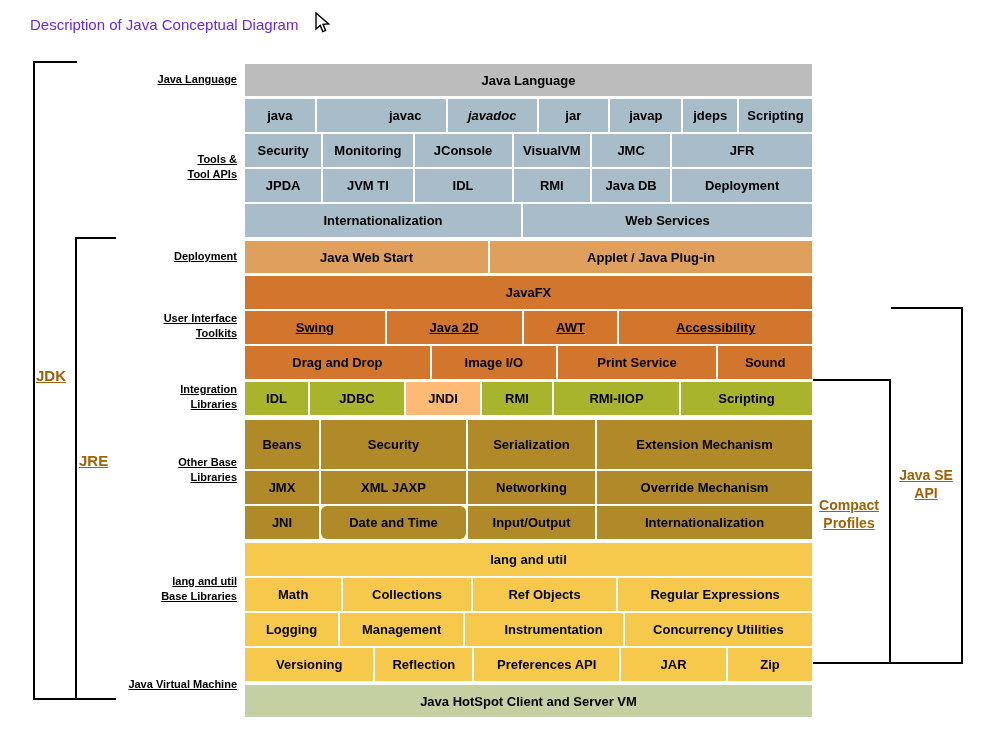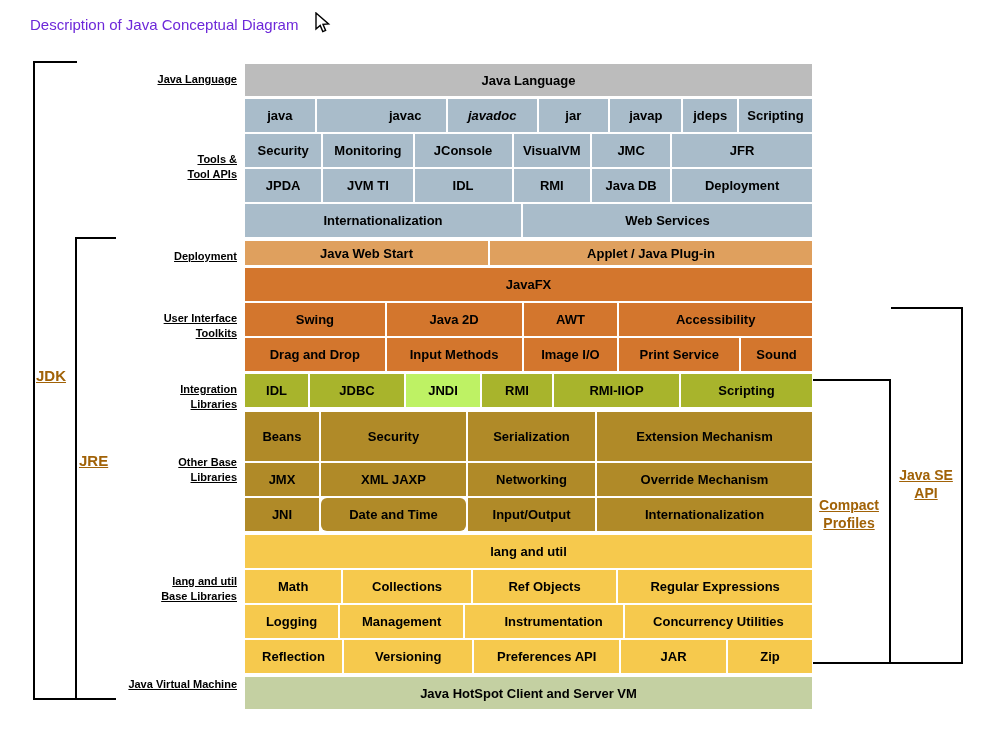--- a/index.html
+++ b/index.html
@@ -119,44 +119,43 @@
         <div class="grid-cell" style="background: rgb(169, 188, 202); flex-grow: 90; flex-basis: 0px;">JVM TI</div>
         <div class="grid-cell" style="background: rgb(169, 188, 202); flex-grow: 98; flex-basis: 0px;">IDL</div>
         <div class="grid-cell" style="background: rgb(169, 188, 202); flex-grow: 77; flex-basis: 0px;">RMI</div>
         <div class="grid-cell" style="background: rgb(169, 188, 202); flex-grow: 79; flex-basis: 0px;">Java DB</div>
         <div class="grid-cell" style="background: rgb(169, 188, 202); flex-grow: 141; flex-basis: 0px;">Deployment</div>
       </div>
       <div class="grid-row" style="height: 33px; margin-top: 2px;">
         <div class="grid-cell" style="background: rgb(169, 188, 202); flex-grow: 168; flex-basis: 0px;">Internationalization</div>
         <div class="grid-cell" style="background: rgb(169, 188, 202); flex-grow: 176; flex-basis: 0px;">Web Services</div>
       </div>
-      <div class="grid-row" style="height: 24px; margin-top: 4px;">
+      <div class="grid-row" style="height: 32px; margin-top: 4px;">
         <div class="grid-cell" style="background: rgb(223, 160, 94); flex-grow: 243; flex-basis: 0px;">Java Web Start</div>
         <div class="grid-cell" style="background: rgb(223, 160, 94); flex-grow: 322; flex-basis: 0px;">Applet / Java Plug-in</div>
       </div>
       <div class="grid-row" style="height: 33px; margin-top: 3px;">
         <div class="grid-cell" style="background: rgb(211, 118, 45); flex-grow: 567; flex-basis: 0px;">JavaFX</div>
       </div>
-      <div class="grid-row" style="height: 33px; margin-top: 2px;">
+      <div class="grid-row" style="height: 33px; margin-top: 2px; text-decoration: underline;">
         <div class="grid-cell" style="background: rgb(211, 118, 45); flex-grow: 140; flex-basis: 0px;">Swing</div>
         <div class="grid-cell" style="background: rgb(211, 118, 45); flex-grow: 135; flex-basis: 0px;">Java 2D</div>
         <div class="grid-cell" style="background: rgb(211, 118, 45); flex-grow: 94; flex-basis: 0px;">AWT</div>
         <div class="grid-cell" style="background: rgb(211, 118, 45); flex-grow: 193; flex-basis: 0px;">Accessibility</div>
       </div>
       <div class="grid-row" style="height: 33px; margin-top: 2px;">
         <div class="grid-cell" style="background: rgb(211, 118, 45); flex-grow: 140; flex-basis: 0px;">Drag and Drop</div>
-        <div class="grid-cell" style="background: rgb(211, 118, 45); flex-grow: 135; flex-basis: 0px;">Input Methods</div>
         <div class="grid-cell" style="background: rgb(211, 118, 45); flex-grow: 94; flex-basis: 0px;">Image I/O</div>
         <div class="grid-cell" style="background: rgb(211, 118, 45); flex-grow: 120; flex-basis: 0px;">Print Service</div>
         <div class="grid-cell" style="background: rgb(211, 118, 45); flex-grow: 71; flex-basis: 0px;">Sound</div>
       </div>
       <div class="grid-row" style="height: 33px; margin-top: 3px;">
         <div class="grid-cell" style="background: rgb(168, 180, 44); flex-grow: 63; flex-basis: 0px;">IDL</div>
         <div class="grid-cell" style="background: rgb(168, 180, 44); flex-grow: 94; flex-basis: 0px;">JDBC</div>
-        <div class="grid-cell" style="background: #bef264; flex-grow: 74; flex-basis: 0px;">JNDI</div>
+        <div class="grid-cell" style="background: #fdba74; flex-grow: 74; flex-basis: 0px;">JNDI</div>
         <div class="grid-cell" style="background: rgb(168, 180, 44); flex-grow: 70; flex-basis: 0px;">RMI</div>
         <div class="grid-cell" style="background: rgb(168, 180, 44); flex-grow: 125; flex-basis: 0px;">RMI-IIOP</div>
         <div class="grid-cell" style="background: rgb(168, 180, 44); flex-grow: 131; flex-basis: 0px;">Scripting</div>
       </div>
       <div class="grid-row" style="height: 49px; margin-top: 5px;">
         <div class="grid-cell" style="background: rgb(176, 138, 40); flex-grow: 74; flex-basis: 0px;">Beans</div>
         <div class="grid-cell" style="background: rgb(176, 138, 40); flex-grow: 145; flex-basis: 0px;">Security</div>
         <div class="grid-cell" style="background: rgb(176, 138, 40); flex-grow: 127; flex-basis: 0px;">Serialization</div>
         <div class="grid-cell" style="background: rgb(176, 138, 40); flex-grow: 215; flex-basis: 0px;">Extension Mechanism</div>
       </div>
@@ -181,22 +180,22 @@
         <div class="grid-cell" style="background: rgb(246, 201, 77); flex-grow: 143; flex-basis: 0px;">Ref Objects</div>
         <div class="grid-cell" style="background: rgb(246, 201, 77); flex-grow: 193; flex-basis: 0px;">Regular Expressions</div>
       </div>
       <div class="grid-row" style="height: 33px; margin-top: 2px;">
         <div class="grid-cell" style="background: rgb(246, 201, 77); flex-grow: 96; flex-basis: 0px;">Logging</div>
         <div class="grid-cell" style="background: rgb(246, 201, 77); flex-grow: 127; flex-basis: 0px;">Management</div>
         <div class="grid-cell" style="background: rgb(246, 201, 77); flex-grow: 143; flex-basis: 0px; padding-left: 19px;">Instrumentation</div>
         <div class="grid-cell" style="background: rgb(246, 201, 77); flex-grow: 193; flex-basis: 0px;">Concurrency Utilities</div>
       </div>
       <div class="grid-row" style="height: 33px; margin-top: 2px;">
+        <div class="grid-cell" style="background: rgb(246, 201, 77); flex-grow: 127; flex-basis: 0px;">Versioning</div>
         <div class="grid-cell" style="background: rgb(246, 201, 77); flex-grow: 96; flex-basis: 0px;">Reflection</div>
-        <div class="grid-cell" style="background: rgb(246, 201, 77); flex-grow: 127; flex-basis: 0px;">Versioning</div>
         <div class="grid-cell" style="background: rgb(246, 201, 77); flex-grow: 143; flex-basis: 0px;">Preferences API</div>
         <div class="grid-cell" style="background: rgb(246, 201, 77); flex-grow: 104; flex-basis: 0px;">JAR</div>
         <div class="grid-cell" style="background: rgb(246, 201, 77); flex-grow: 83; flex-basis: 0px;">Zip</div>
       </div>
       <div class="grid-row" style="height: 32px; margin-top: 4px;">
         <div class="grid-cell" style="background: rgb(196, 208, 162); flex-grow: 567; flex-basis: 0px;">Java HotSpot Client and Server VM</div>
       </div>
     </div>
 
 </div>

